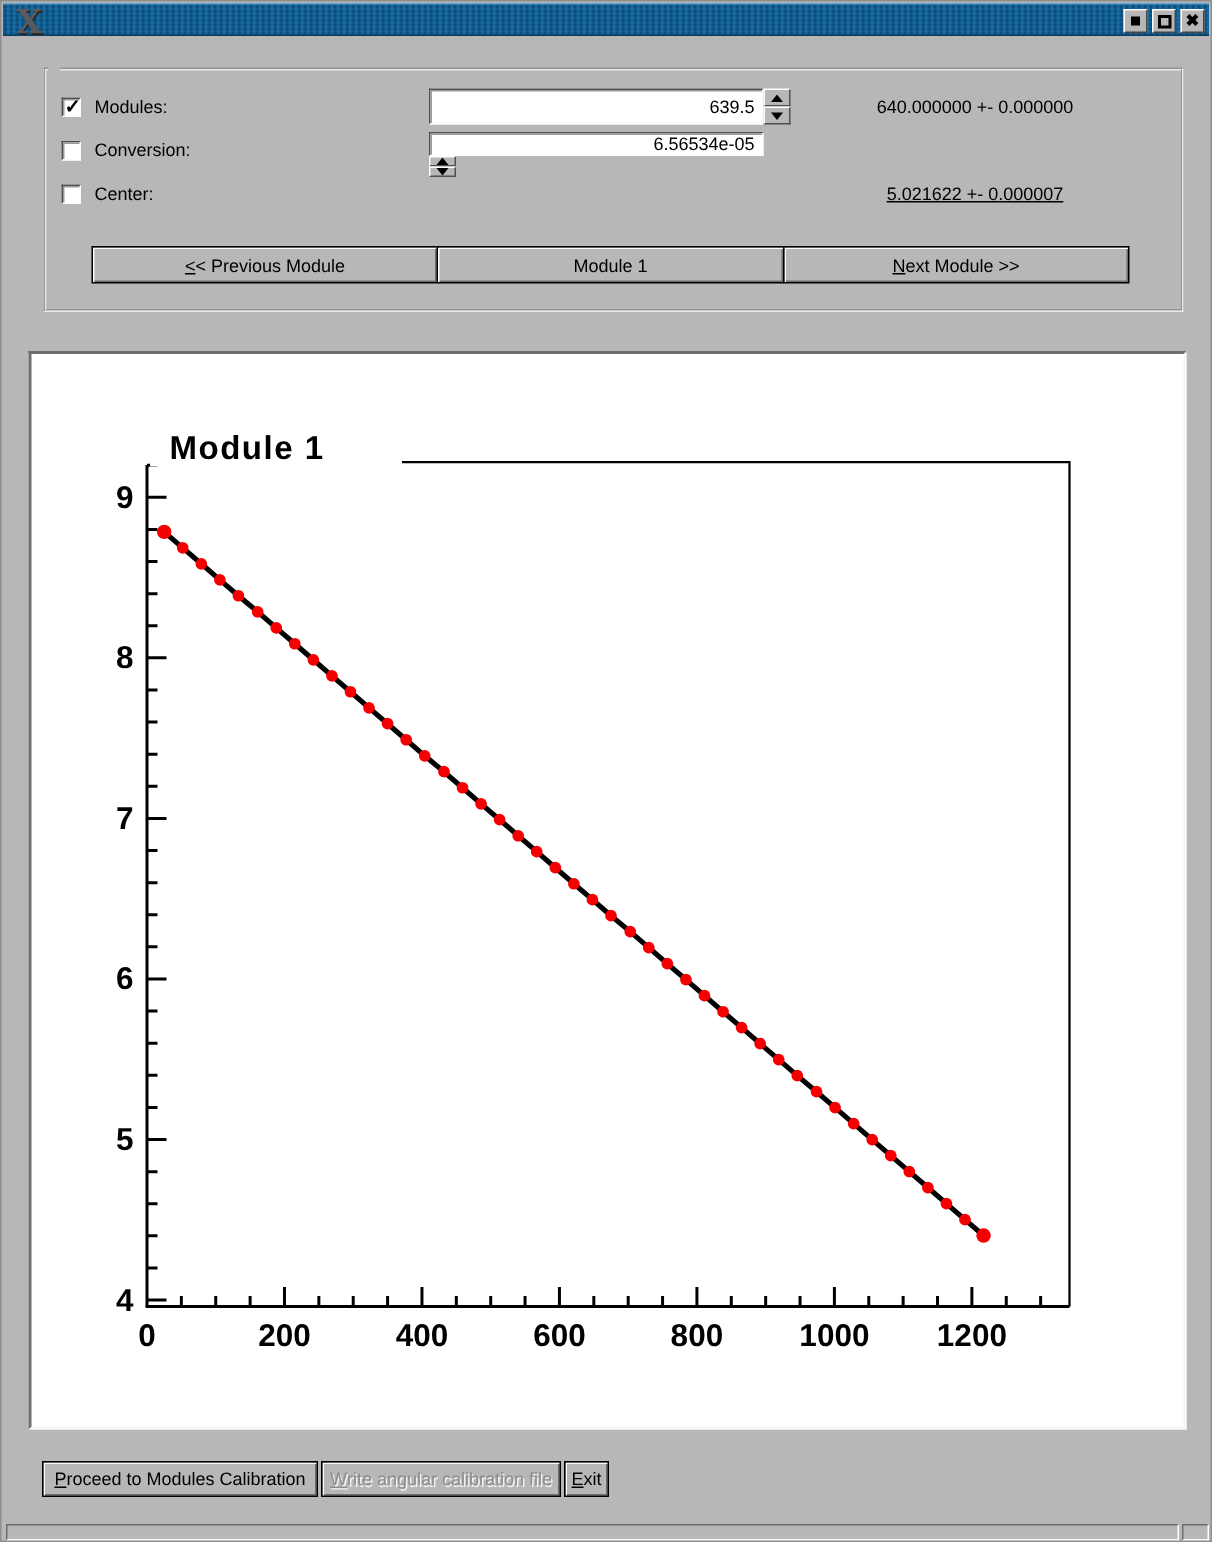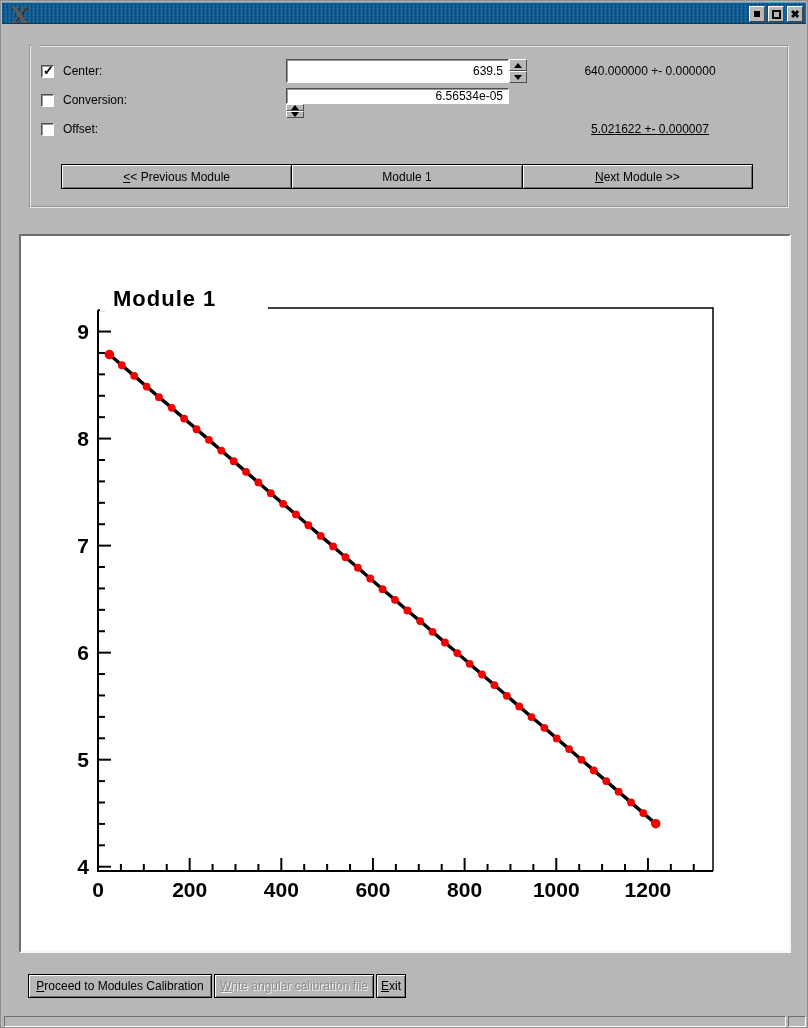--- a/index.html
+++ b/index.html
@@ -89,21 +89,21 @@
     </span>
   </div>
 
   <div class="groupbox">
     <div class="gb-notch"></div>
 
     <div class="ctl-row" style="top:12px;">
       <span class="checkbox">
           <span class="check">✓</span>
         </span>
-      <span class="cb-label">Center:</span>
+      <span class="cb-label">Modules:</span>
     </div>
     <div class="spinbox" style="left:255px;top:12px;">
       <span class="field"><input value="639.5" style=""></span>
       <span class="spin-col">
         <span class="spin-btn">
             <span class="arr-up"></span>
           </span>
         <span class="spin-btn">
             <span class="arr-dn"></span>
           </span>
@@ -122,21 +122,21 @@
             <span class="arr-up"></span>
           </span>
         <span class="spin-btn">
             <span class="arr-dn"></span>
           </span>
       </span>
     </div>
 
     <div class="ctl-row" style="top:70px;">
       <span class="checkbox"></span>
-      <span class="cb-label">Offset:</span>
+      <span class="cb-label">Center:</span>
     </div>
     <div class="result" style="top:70px;text-decoration:underline;">5.021622 +- 0.000007</div>
 
     <div class="nav-row">
       <div class="btn"><u>&lt;</u>&lt; Previous Module</div>
       <div class="btn">Module 1</div>
       <div class="btn"><u>N</u>ext Module &gt;&gt;</div>
     </div>
   </div>
 

